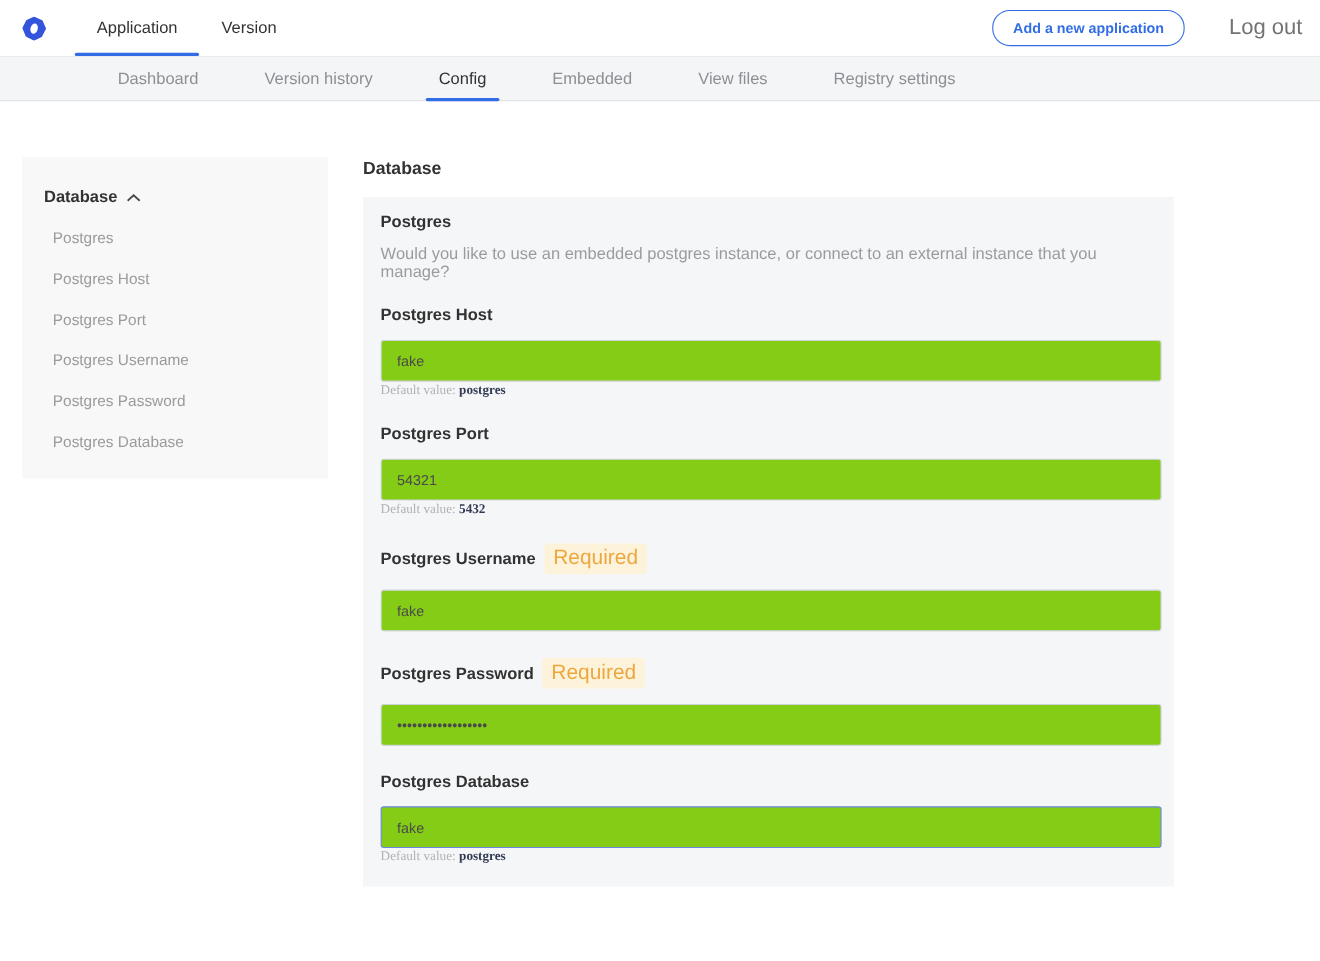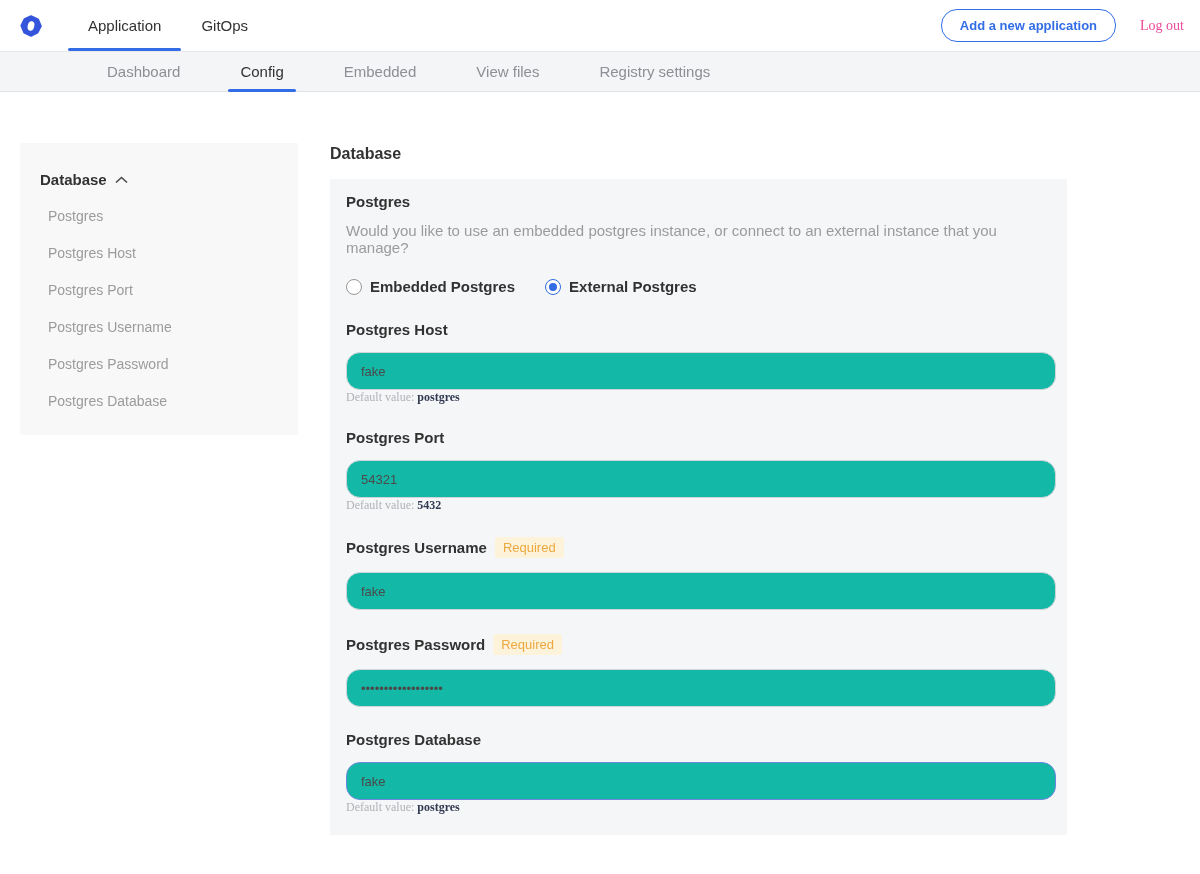--- a/index.html
+++ b/index.html
@@ -9,25 +9,25 @@
   
   .topnav { height:52px; display:flex; align-items:stretch;
     border-bottom:1px solid #e8e9eb; padding-left:20px; background:#fff; }
   .logo-wrap { display:flex; align-items:center; margin-right:26px; }
   .topnav-tabs { display:flex; align-items:stretch; }
   .top-tab { position:relative; display:flex; align-items:center;
     padding:0 20px; font-size:15px; font-weight:500; color:#323232; cursor:pointer; }
   .top-tab.active::after { content:""; position:absolute; left:0; right:0;
     bottom:0; height:3px; background:#326de6; border-radius:2px; }
   .topnav-spacer { flex:1; }
-  .topnav-right { display:flex; align-items:center; padding-right:16px; }
+  .topnav-right { display:flex; align-items:center; padding-right:16px;gap:16px; }
   .add-app-btn { border:1px solid #326de6; color:#326de6; background:#fff;
     font-weight:bold; font-size:13px; padding:8px 18px; border-radius:16px;
     cursor:pointer; font-family:inherit; }
-  .logout { font-size:14px; color:#ec4899; margin-left:24px; cursor:pointer;font-family:Liberation Serif, serif; }
+  .logout { font-size:20px; color:#737373; margin-left:24px; cursor:pointer; }
 
   
   .subnav { height:40px; background:#f4f5f7; border-bottom:1px solid #dfe1e5;
     display:flex; align-items:stretch; padding-left:95px; }
   .subnav-item { position:relative; display:flex; align-items:center;
     padding:0 12px; margin-right:36px; font-size:15px; color:#8c8f94; cursor:pointer; }
   .subnav-item.active { color:#323232; }
   .subnav-item.active::after { content:""; position:absolute; left:0; right:0;
     bottom:-1px; height:3px; background:#326de6; border-radius:2px; }
 
@@ -56,56 +56,57 @@
   .radio-option.selected .radio-circle { border:1.5px solid #326de6; }
   .radio-option.selected .radio-circle::after { content:""; position:absolute;
     left:50%; top:50%; transform:translate(-50%,-50%); width:8px; height:8px;
     border-radius:50%; background:#326de6; }
   .radio-label { font-size:15px; font-weight:bold; color:#323232; }
 
   .field { margin-bottom:24px; }
   .field:last-child { margin-bottom:0; }
   .field-label-row { display:flex; align-items:center; margin-bottom:14px; }
   .field-label { font-size:15px; font-weight:bold; color:#323232; }
-  .required-badge { margin-left:8px; font-size:13px; color:#eda73f;
+  .required-badge { margin-left:8px; font-size:19px; color:#eda73f;
     background:#fdf3da; padding:3px 8px; border-radius:3px; }
-  .field-input { width:100%; height:38px; border:1px solid #d0d4d9; border-radius:14px;
-    background:#14b8a6; font-size:13px; color:#4a4a4a; padding:0 14px; outline:none;
+  .field-input { width:100%; height:38px; border:1px solid #d0d4d9; border-radius:3px;
+    background:#84cc16; font-size:13px; color:#4a4a4a; padding:0 14px; outline:none;
     font-family:inherit; }
   .field-input.focused { border:1px solid #6d87e0; }
   .field-hint { margin-top:0; font-size:12px; color:#b0b2b6;font-family:Liberation Serif, serif; }
   .field-hint b { color:#323a52; font-weight:bold; }
 </style>
 </head>
 <body>
 
 <div class="topnav">
   <div class="logo-wrap">
     <svg width="22" height="22" viewBox="0 0 24 24">
       <polygon points="12,1.2 19.6,4.6 22.8,12 19,19.4 12,22.8 4.6,19.2 1.4,11.6 5,4.4" fill="#3455db" stroke="#3455db" stroke-width="2" stroke-linejoin="round"></polygon>
       <ellipse cx="12" cy="12" rx="3.6" ry="5.2" fill="#ffffff" transform="rotate(14 12 12)"></ellipse>
     </svg>
   </div>
   <div class="topnav-tabs">
     <div class="top-tab active">
       <span>Application</span>
     </div>
     <div class="top-tab">
-      <span>GitOps</span>
+      <span>Version</span>
     </div>
   </div>
   <div class="topnav-spacer"></div>
   <div class="topnav-right">
     <button class="add-app-btn">Add a new application</button>
     <span class="logout">Log out</span>
   </div>
 </div>
 
 <div class="subnav">
   <div class="subnav-item">Dashboard</div>
+  <div class="subnav-item">Version history</div>
   <div class="subnav-item active">Config</div>
   <div class="subnav-item">Embedded</div>
   <div class="subnav-item">View files</div>
   <div class="subnav-item">Registry settings</div>
 </div>
 
 <div class="content">
 
   <div class="sidebar">
     <div class="sidebar-group-header">
@@ -122,30 +123,20 @@
     <div class="sidebar-item">Postgres Database</div>
   </div>
 
   <div class="main">
     <div class="page-title">Database</div>
 
     <div class="card">
       <div class="section-name">Postgres</div>
       <div class="section-help">Would you like to use an embedded postgres instance, or connect to an external instance that you manage?</div>
 
-      <div class="radio-row">
-        <div class="radio-option">
-          <span class="radio-circle"></span>
-          <span class="radio-label">Embedded Postgres</span>
-        </div>
-        <div class="radio-option selected">
-          <span class="radio-circle"></span>
-          <span class="radio-label">External Postgres</span>
-        </div>
-      </div>
 
       <div class="field">
         <div class="field-label-row">
           <span class="field-label">Postgres Host</span>
         </div>
         <input class="field-input" type="text" value="fake" style="">
         <div class="field-hint">
           <span>Default value:</span>
           <b>postgres</b>
         </div>

